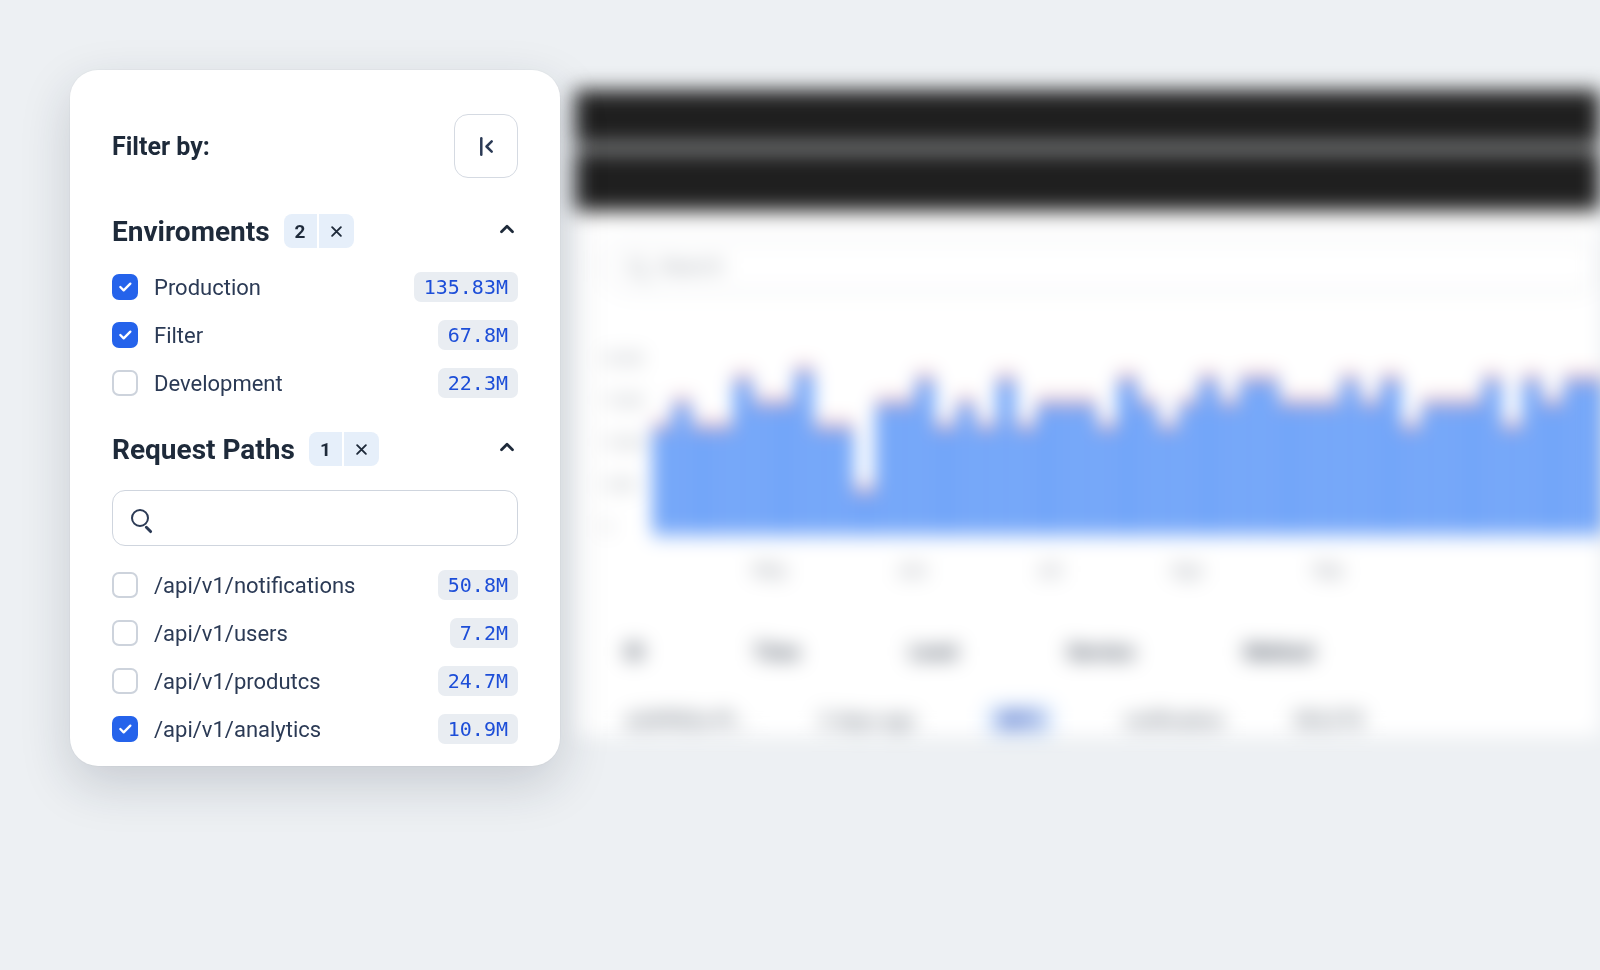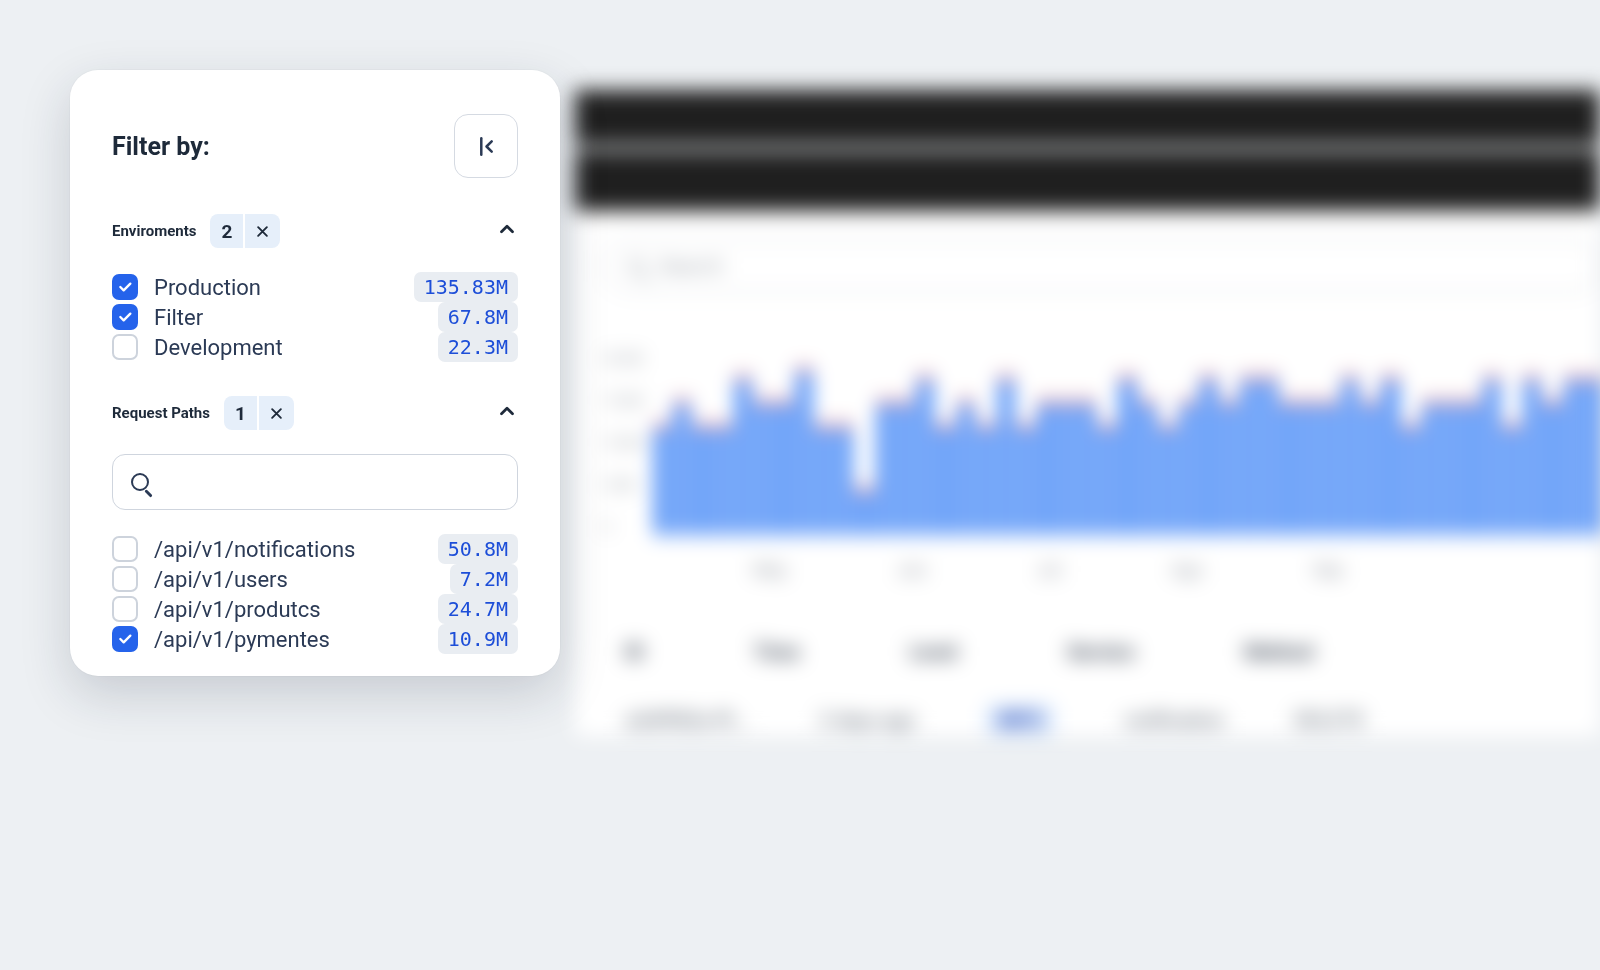--- a/index.html
+++ b/index.html
@@ -47,27 +47,27 @@
     width: 64px; height: 64px;
     border: 1.5px solid #d5dae2;
     border-radius: 14px;
     display: flex; align-items: center; justify-content: center;
     background: #fff; cursor: pointer;
     color: #2b3a55;
   }
 
   .section-head { display: flex; align-items: center; justify-content: space-between; margin-bottom: 24px; }
   .section-left { display: flex; align-items: center; gap: 14px; }
-  .section-title { font-size: 15px; font-weight: 700; }
+  .section-title { font-size: 28px; font-weight: 700; }
   .count-chip { display: inline-flex; align-items: center; background: #e6effa; border-radius: 8px; overflow: hidden; height: 34px; }
   .count-chip .num { padding: 0 11px; font-weight: 700; color: #1e2a3a; font-size: 19px; display:flex; align-items:center; height:100%; }
   .count-chip .clear { padding: 0 10px; font-weight: 700; color: #1e2a3a; font-size: 19px; display:flex; align-items:center; height:100%; cursor:pointer; border-left: 2px solid #fff; }
   .chev { cursor: pointer; color: #1e2a3a; }
 
-  .opt-list { display: flex; flex-direction: column; margin-bottom: 34px; }
+  .opt-list { display: flex; flex-direction: column; gap: 18px; margin-bottom: 34px; }
   .opt-row { display: flex; align-items: center; justify-content: space-between; cursor: pointer; }
   .opt-left { display: flex; align-items: center; gap: 16px; }
   .chk { width: 26px; height: 26px; border-radius: 7px; border: 2px solid #cdd3dc; display: flex; align-items: center; justify-content: center; flex-shrink: 0; background:#fff; }
   .chk.checked { background: #2563eb; border-color: #2563eb; }
   .chk.checked svg { display:block; }
   .chk svg { display:none; }
   .opt-label { font-size: 22px; color: #2b3a55; }
   .opt-value { background: #e9edf2; color: #1d4ed8; font-family: ui-monospace, SFMono-Regular, Menlo, Consolas, monospace; font-size: 20px; padding: 3px 10px; border-radius: 7px; }
 
   .search-field {
@@ -286,18 +286,18 @@
         </div>
         <span class="opt-value">24.7M</span>
       </div>
       <div class="opt-row">
         <div class="opt-left">
           <span class="chk checked">
             <svg width="16" height="16" viewBox="0 0 24 24" fill="none" stroke="#fff" stroke-width="3.5" stroke-linecap="round" stroke-linejoin="round">
               <path d="M5 12l5 5L20 7"></path>
             </svg>
           </span>
-          <span class="opt-label">/api/v1/pymentes</span>
+          <span class="opt-label">/api/v1/analytics</span>
         </div>
         <span class="opt-value">10.9M</span>
       </div>
     </div>
 </div>
 
 </body></html>

